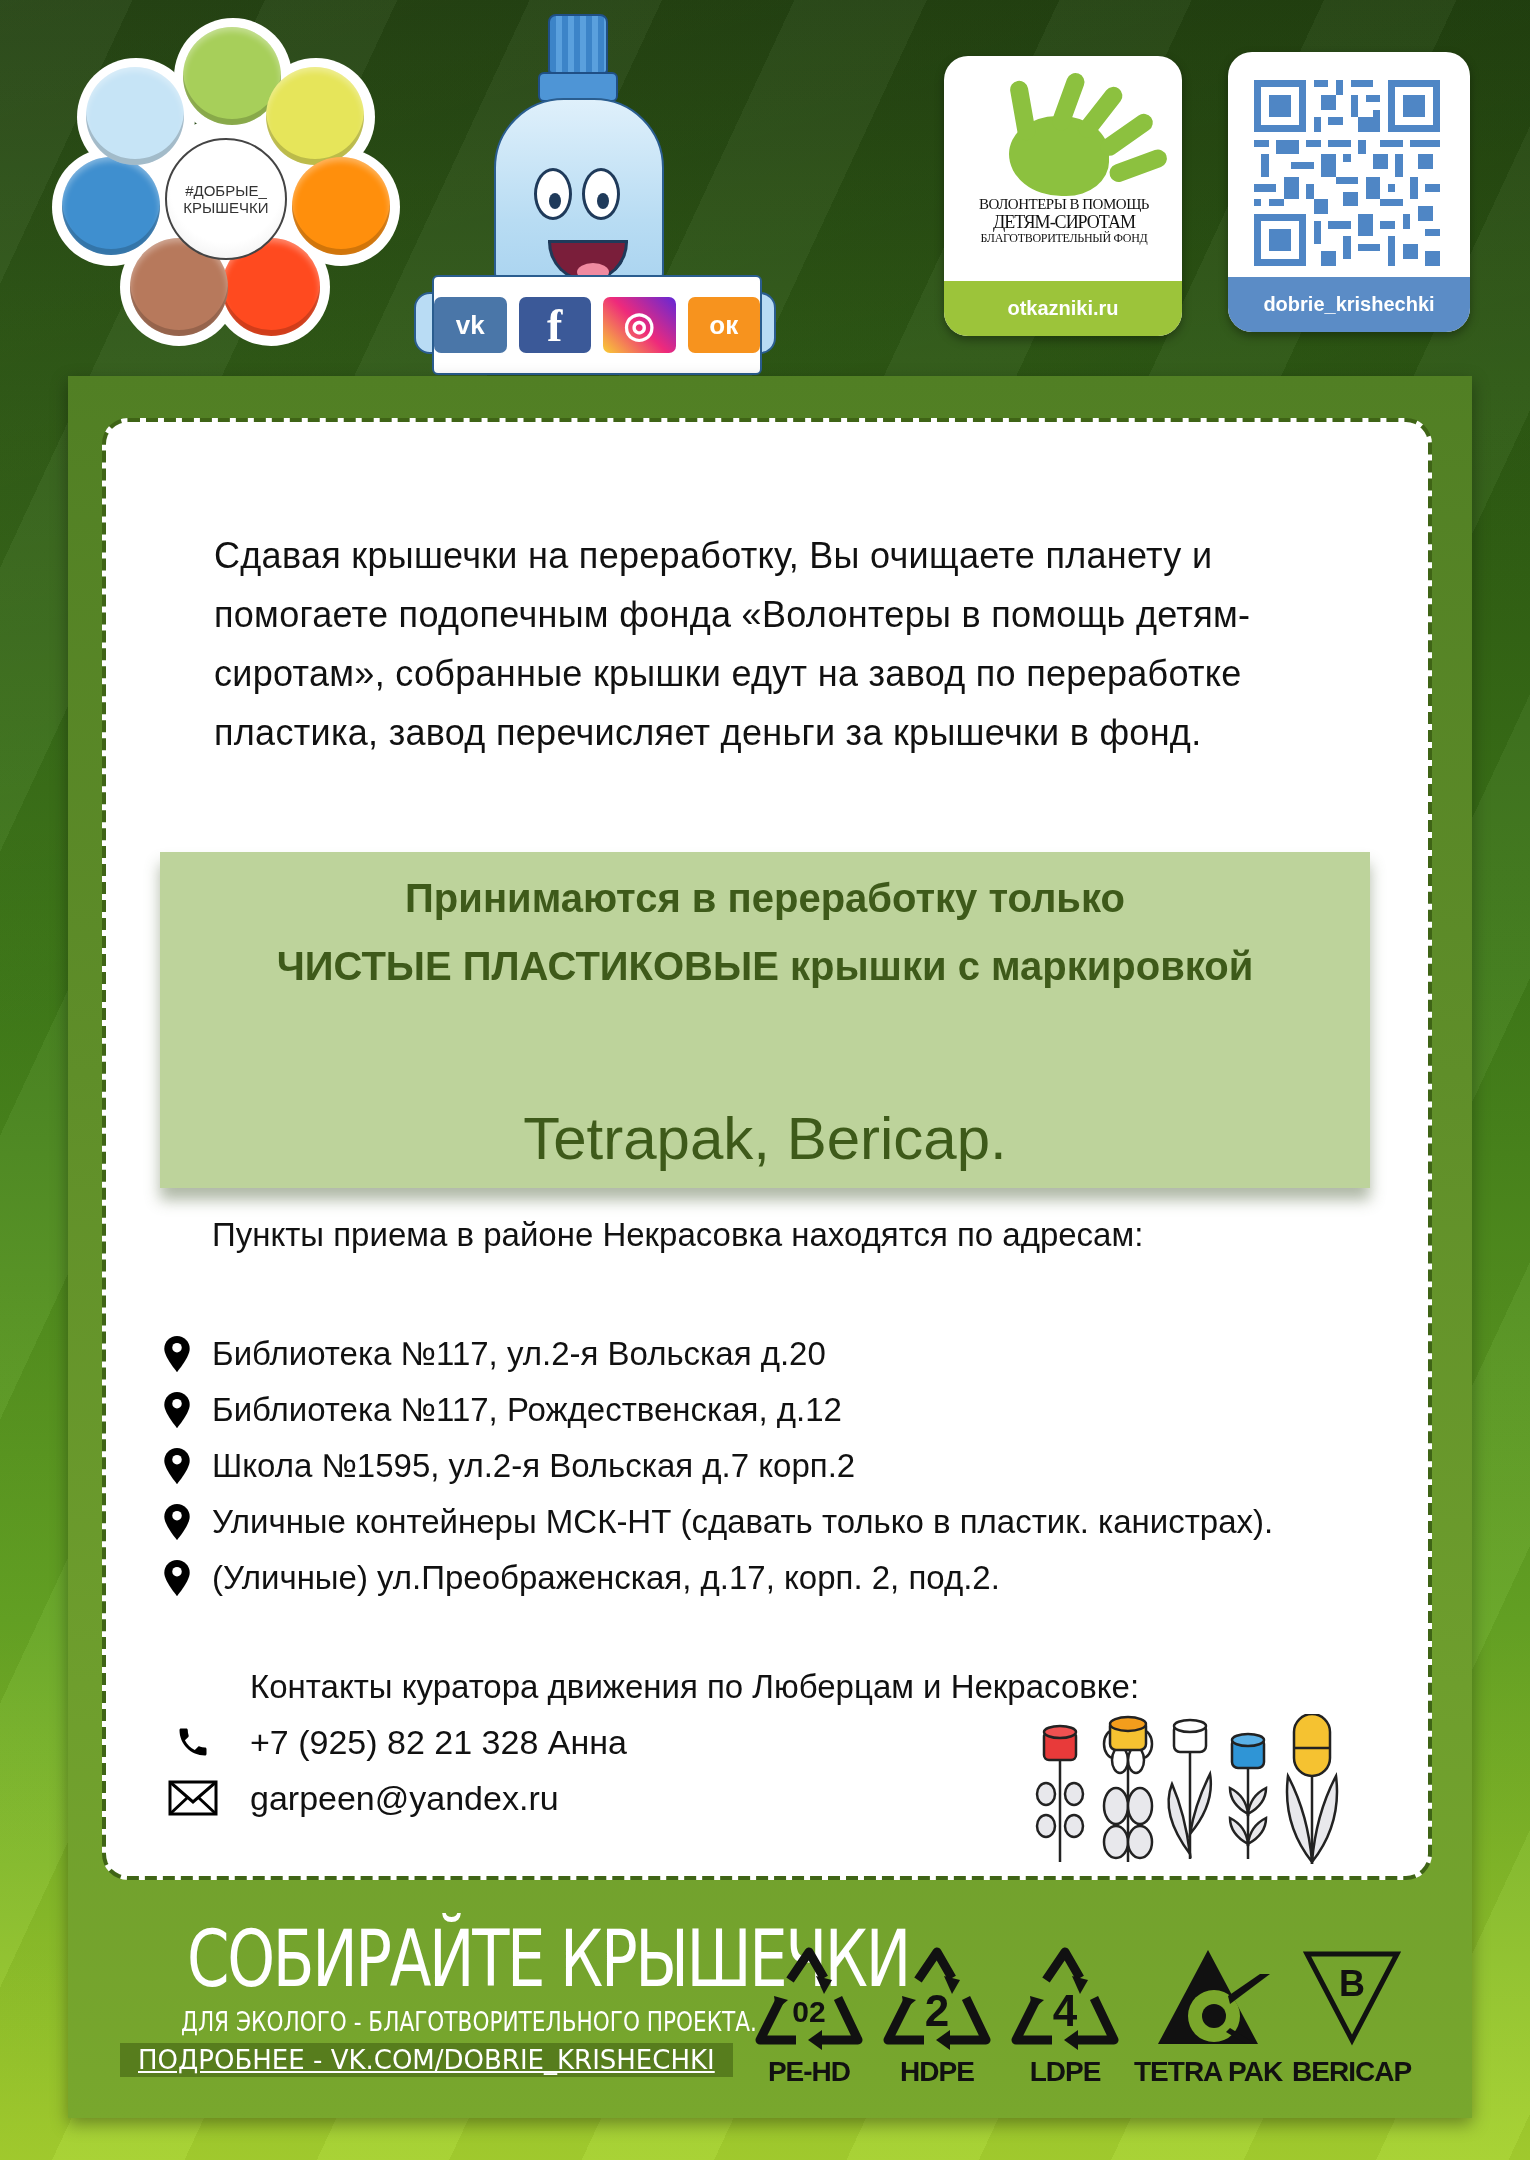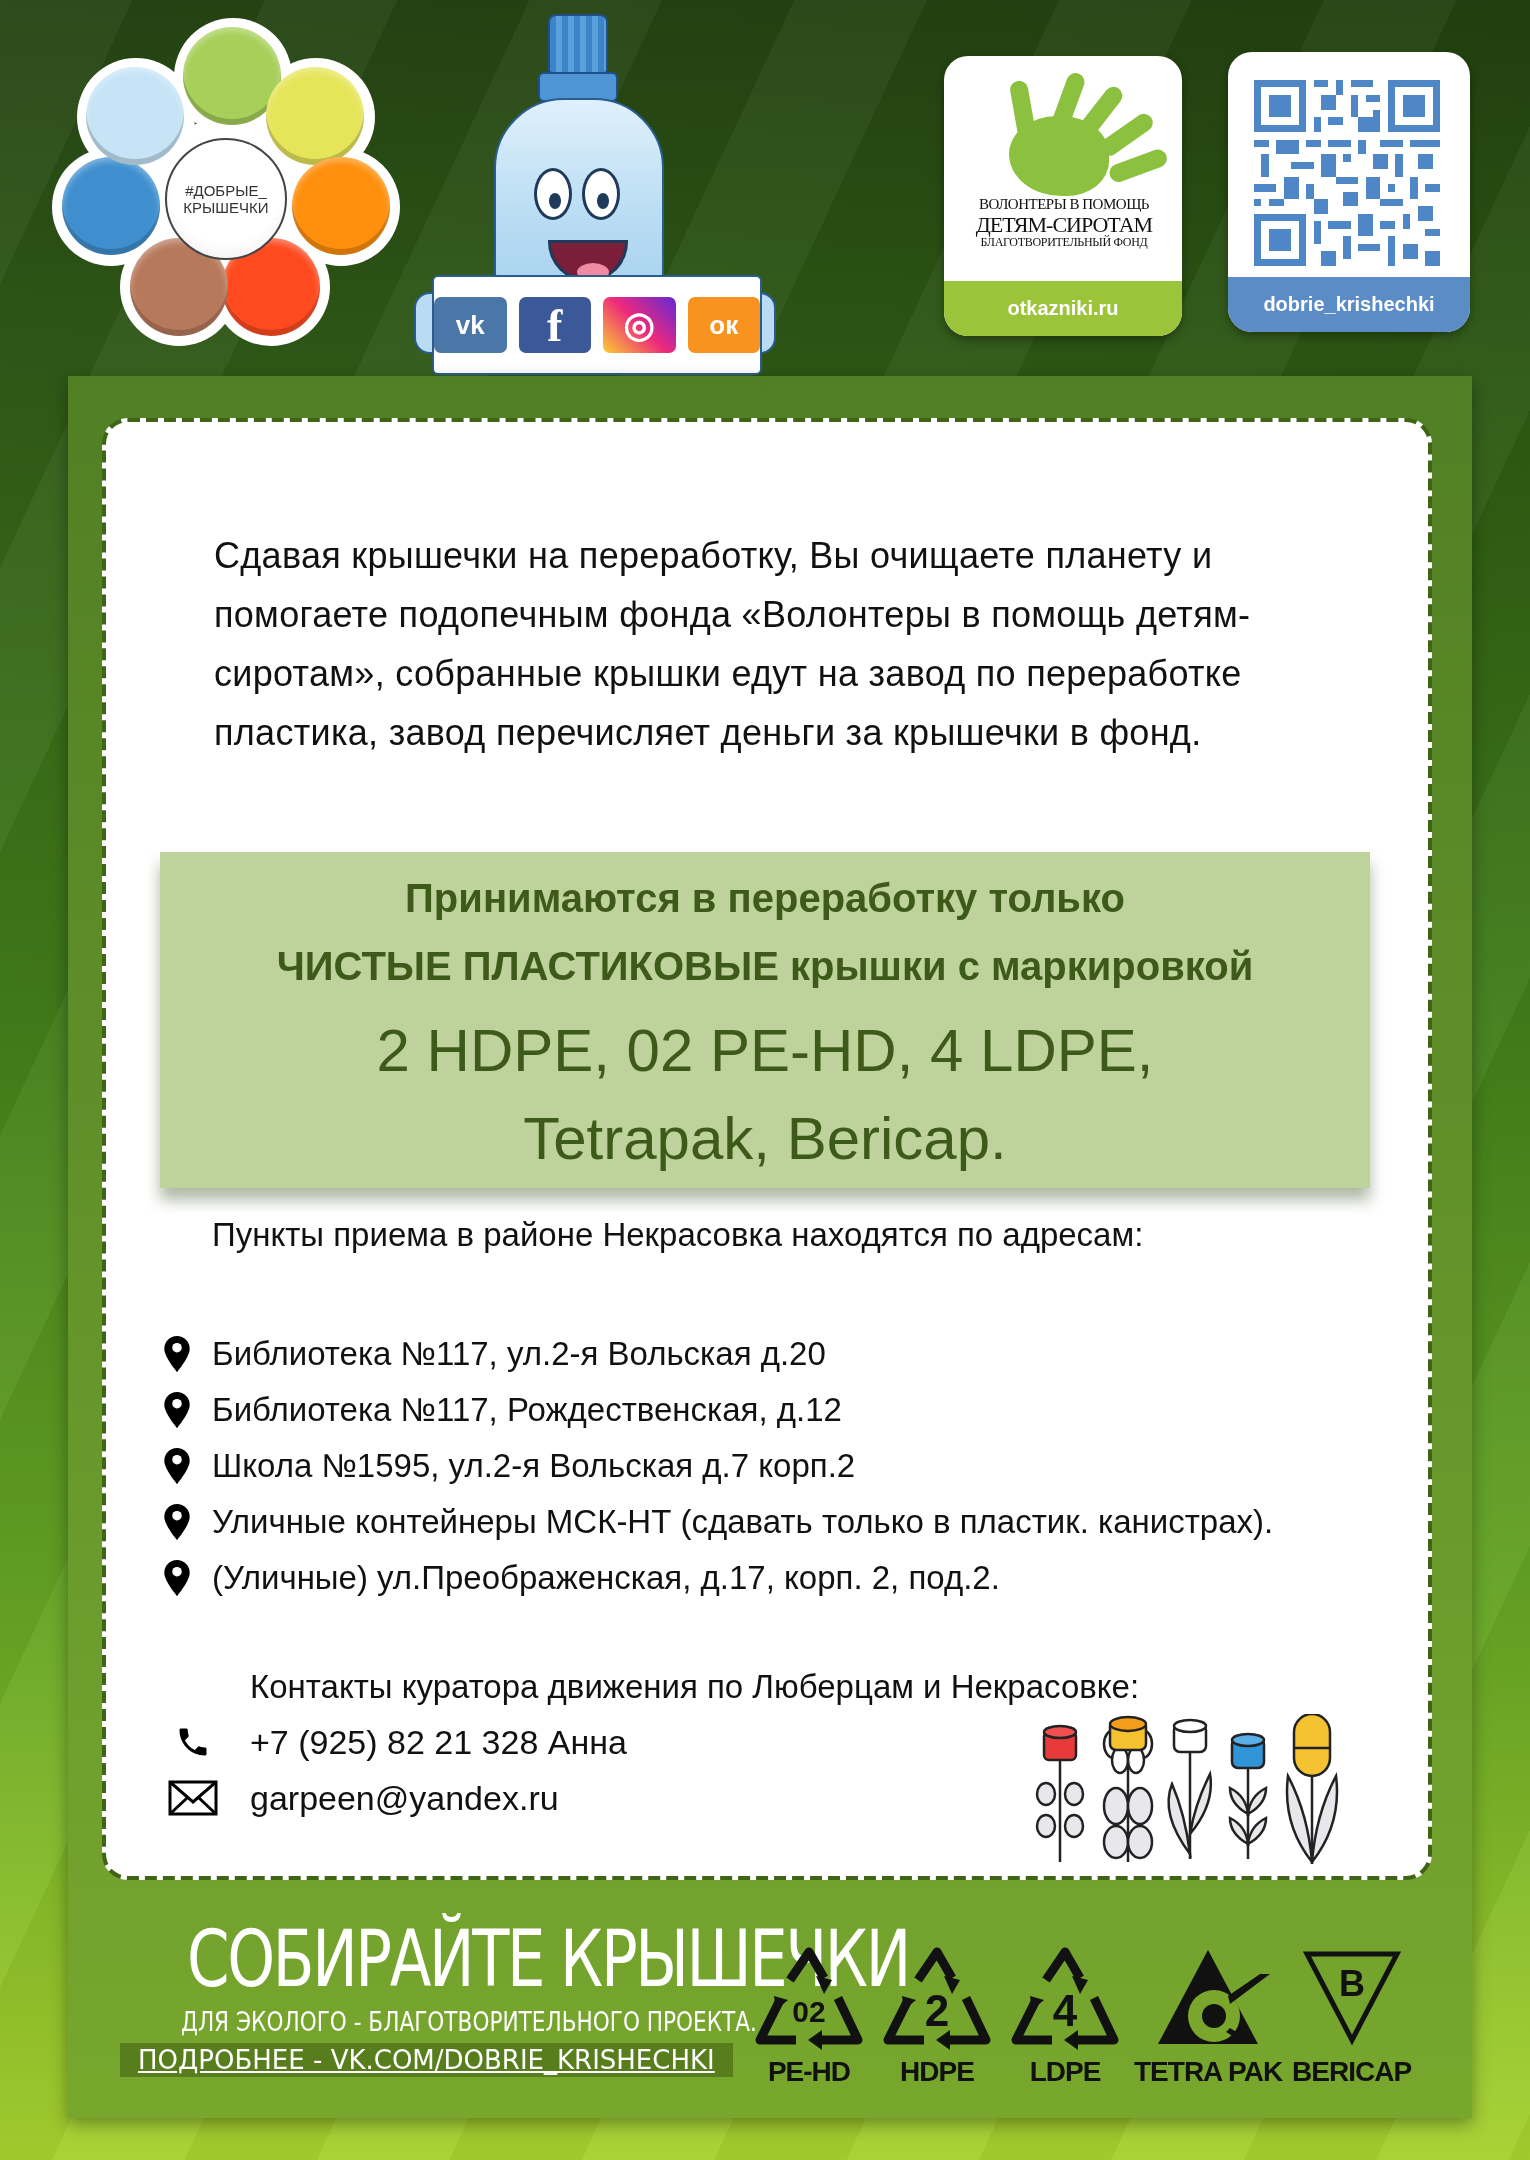--- a/index.html
+++ b/index.html
@@ -94,21 +94,21 @@
   .fund-hand .palm {
     position: absolute; left: 20px; top: 40px; width: 100px; height: 80px;
     background: #8cc13f; border-radius: 50% 50% 45% 55%;
   }
   .fund-hand .finger {
     position: absolute; width: 18px; height: 60px; background: #8cc13f; border-radius: 9px;
     transform-origin: bottom center;
   }
   .fund-text { font-family: Liberation Serif, serif; color: #111; line-height: 1.05; margin-top: 1px; }
   .fund-text .l1 { font-size: 15px; letter-spacing: -0.5px; }
-  .fund-text .l2 { font-size: 22px; letter-spacing: -1px; }
+  .fund-text .l2 { font-size: 18px; letter-spacing: -1px; }
   .fund-text .l3 { font-size: 12px; letter-spacing: -0.3px; }
 
   .qr { position: absolute; left: 26px; top: 28px; width: 186px; height: 186px; }
 
   
   .panel {
     position: absolute; left: 68px; top: 376px; width: 1404px; height: 1742px;
     background: linear-gradient(180deg, #517f24 0%, #5f8e29 40%, #6e9e2d 75%, #78a72d 100%);
     box-shadow: 0 6px 16px rgba(0,0,0,0.35);
   }
@@ -283,21 +283,20 @@
 <div class="sheet"></div>
 <div class="sheet-inner"></div>
 
 <p class="intro">Сдавая крышечки на переработку, Вы очищаете планету и помогаете подопечным фонда «Волонтеры в помощь детям-сиротам», собранные крышки едут на завод по переработке пластика, завод перечисляет деньги за крышечки в фонд.</p>
 
 <div class="notice">
   <div class="n1">Принимаются в переработку только</div>
   <div class="n2">
     <b>ЧИСТЫЕ ПЛАСТИКОВЫЕ</b><span> крышки с маркировкой</span>
   </div>
-  <div class="n3">2 HDPE, 02 PE-HD, 4 LDPE,</div>
   <div class="n4">Tetrapak, Bericap.</div>
 </div>
 
 <div class="points-title">Пункты приема в районе Некрасовка находятся по адресам:</div>
 
 <div class="addr-list">
   <div class="addr-item">
     <svg class="pin" viewBox="0 0 24 34">
         <path d="M12 0C5.4 0 0 5.3 0 12c0 8 12 22 12 22s12-14 12-22C24 5.3 18.6 0 12 0z" fill="#000"></path>
         <circle cx="12" cy="11" r="4.5" fill="#fff"></circle>

